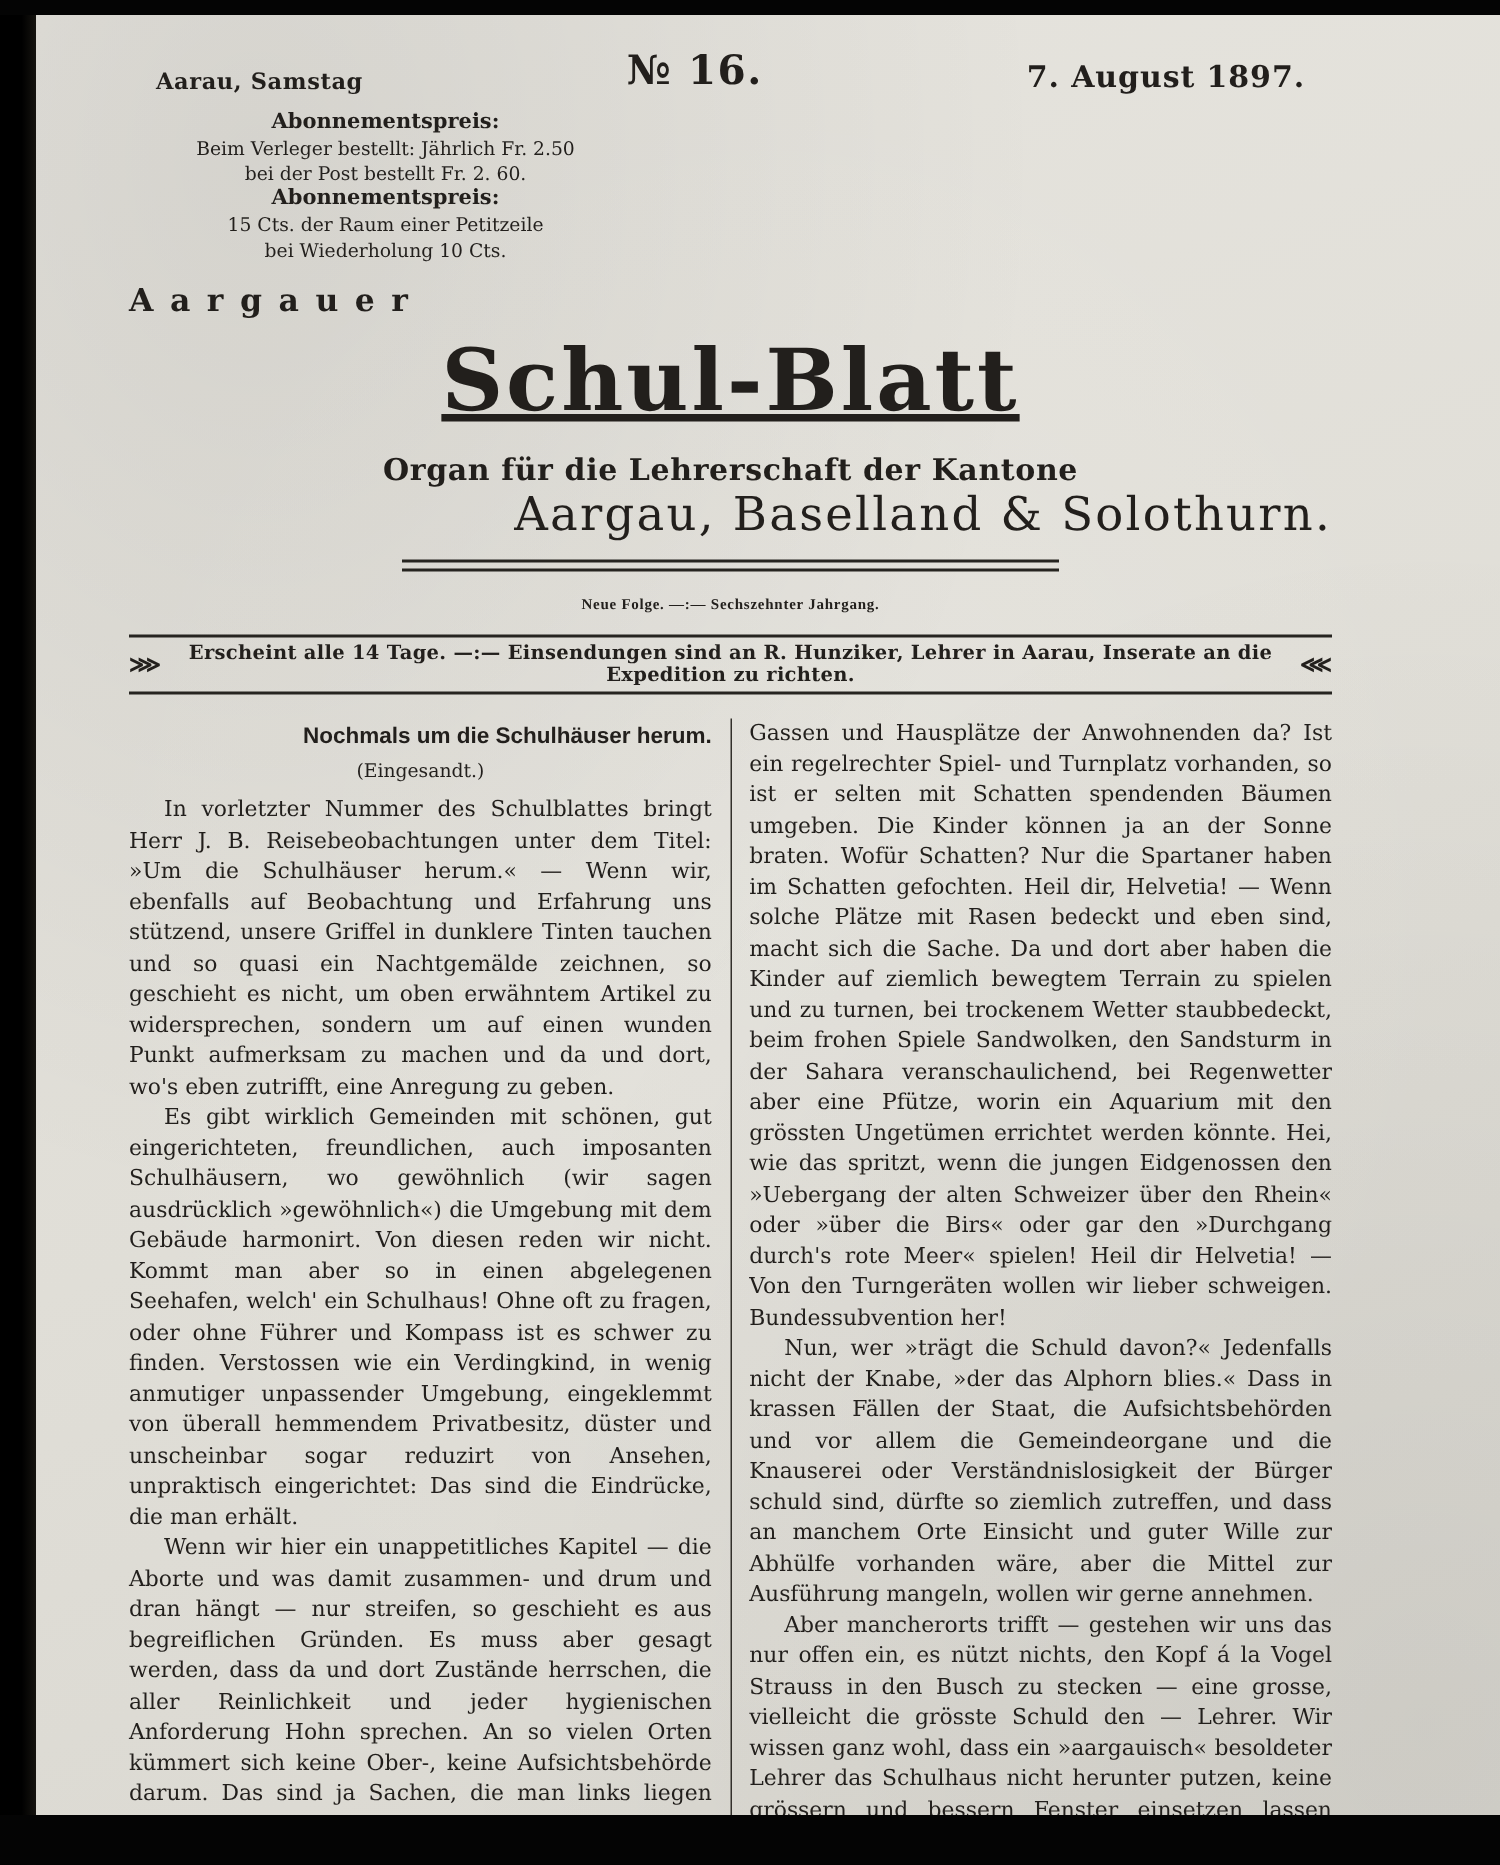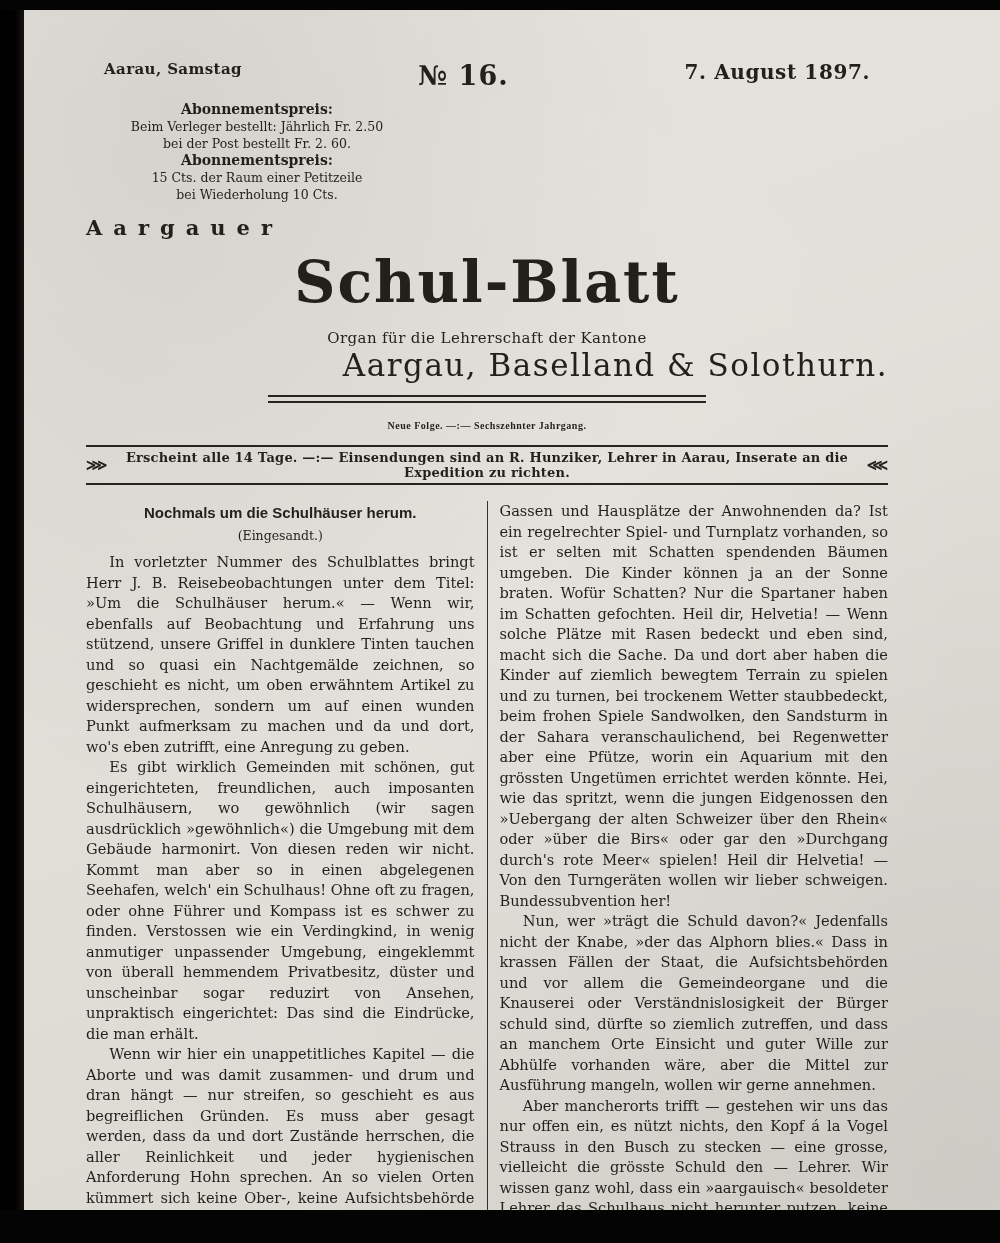--- a/index.html
+++ b/index.html
@@ -11,50 +11,50 @@
       radial-gradient(ellipse at 95% 95%, rgba(0,0,0,0.06), transparent 50%),
       radial-gradient(ellipse at 50% 50%, rgba(255,255,255,0.12), transparent 70%),
       linear-gradient(160deg,#e6e4de 0%,#e0ded7 55%,#d9d7d0 100%);}
   .edge-left{position:absolute;left:0;top:0;width:24px;height:1243px;background:linear-gradient(90deg,#000 60%,#15130f);}
   .edge-bottom{position:absolute;left:0;bottom:0;width:1000px;height:33px;background:#040404;}
   .edge-top{position:absolute;left:0;top:0;width:1000px;height:10px;background:#040404;}
 
   .content{position:absolute;left:62px;top:22px;width:802px;}
 
   
-  .hdr-row{display:flex;justify-content:space-between;align-items:flex-start;padding:0 18px;margin-top:28px;}
+  .hdr-row{display:flex;justify-content:space-between;align-items:flex-end;padding:0 18px;}
   .hdr-place{font-weight:bold;font-size:15px;letter-spacing:.4px;}
   .hdr-issue{font-weight:bold;font-size:27px;letter-spacing:1px;}
   .hdr-date{font-weight:bold;font-size:20px;letter-spacing:.6px;}
 
   
   .price-row{display:flex;justify-content:space-between;margin-top:10px;padding:0 6px;flex-direction:column;}
   .price-block{width:330px;text-align:center;line-height:17px;}
   .price-title{font-weight:bold;font-size:14px;}
   .price-line{font-size:12.5px;text-align:center;}
 
   
   .pretitle{margin-top:12px;text-align:left;font-weight:bold;font-size:21px;letter-spacing:11px;}
-  .main-title{text-align:center;font-weight:bold;font-size:57px;letter-spacing:2px;margin-top:8px;}
-  .organ-line{text-align:center;font-weight:normal;font-size:15px;margin-top:14px;letter-spacing:.4px;}
+  .main-title{text-align:center;font-weight:bold;font-size:57px;letter-spacing:2px;margin-top:8px;text-decoration:underline;}
+  .organ-line{text-align:center;font-weight:bold;font-size:20px;margin-top:14px;letter-spacing:.4px;}
   .regions{text-align:right;font-weight:normal;font-size:31px;letter-spacing:1.5px;}
   .double-rule{width:438px;margin:12px auto 0;height:4px;border-top:2px solid #262420;border-bottom:2px solid #262420;}
   .series{text-align:center;font-weight:bold;font-size:10px;margin-top:17px;letter-spacing:.5px;font-family:Liberation Serif, serif;}
 
   
   .pub-bar{margin-top:14px;border-top:2px solid #262420;border-bottom:2px solid #262420;padding:3px 0;}
   .pub-inner{display:flex;align-items:center;justify-content:space-between;}
   .pub-orn{font-size:15px;font-weight:bold;}
   .pub-text{flex:1;text-align:center;font-size:13px;font-weight:bold;letter-spacing:.2px;}
 
   
   .columns{display:flex;margin-top:16px;}
   .col{width:392px;text-align:justify;font-size:14.6px;line-height:20.5px;}
   .col-divider{width:1px;background:#33302b;margin:0 12px;}
-  .art-heading{text-align:center;font-family:"Liberation Sans","DejaVu Sans",sans-serif;
+  .art-heading{text-align:right;font-family:"Liberation Sans","DejaVu Sans",sans-serif;
                font-weight:bold;font-size:15px;margin:2px 0 2px;}
   .art-sub{text-align:center;font-size:12.5px;margin-bottom:6px;}
   .col p{margin:0;text-indent:1.6em;}
   .col p.no-indent{text-indent:0;}
 </style>
 </head>
 <body>
 
 <div class="scan">
   <div class="paper">

